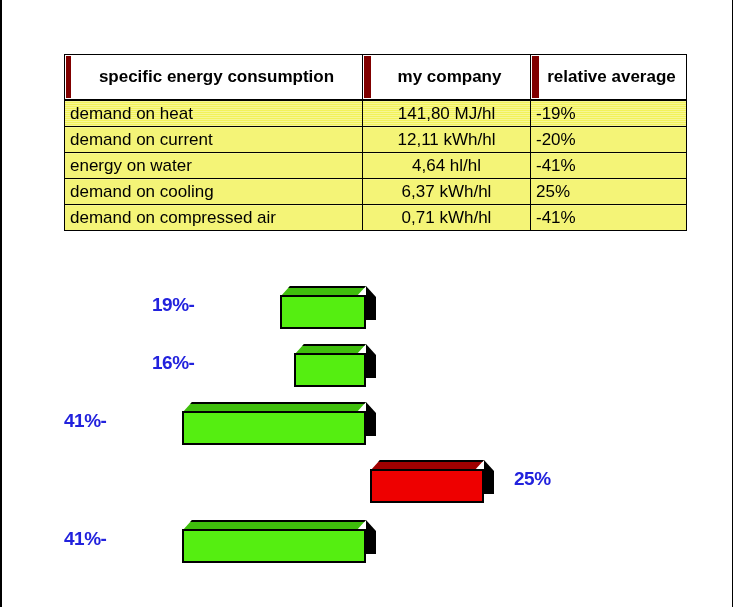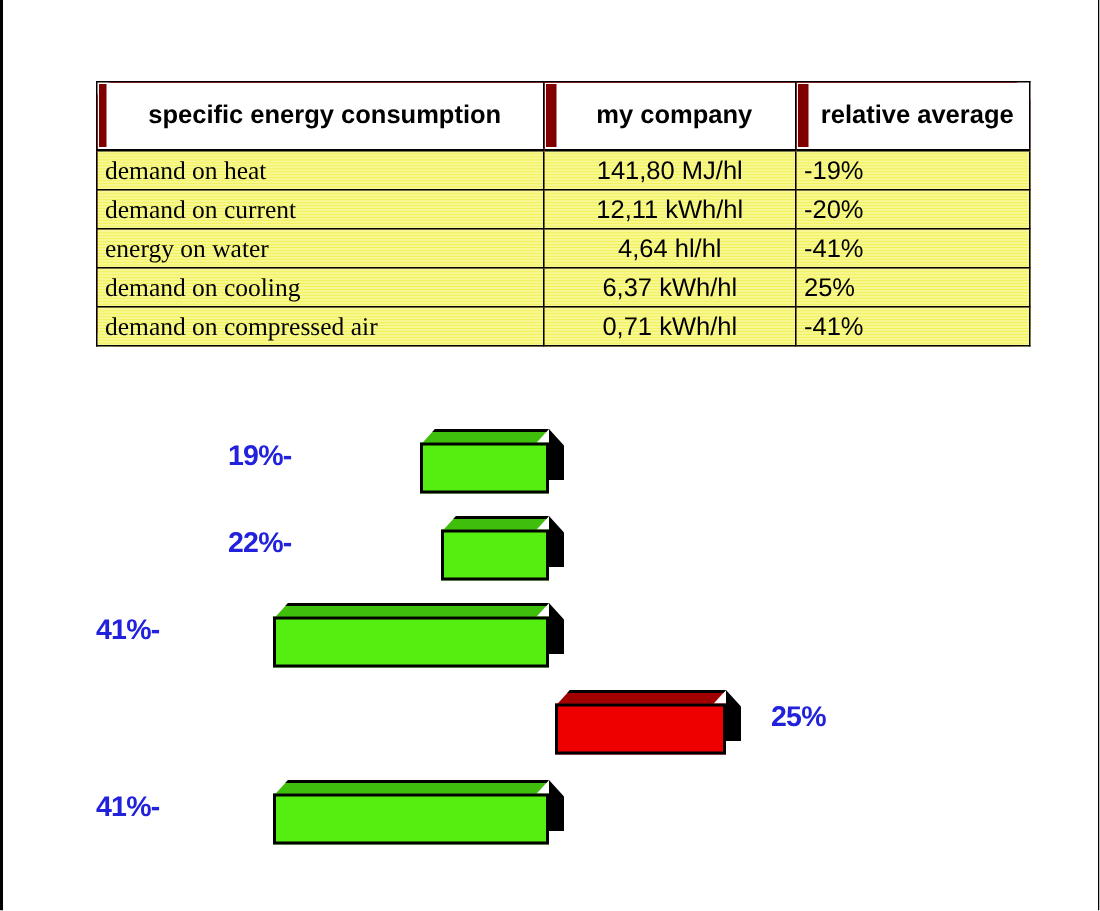--- a/index.html
+++ b/index.html
@@ -28,22 +28,21 @@
     position: absolute;
     left: 62px;
     top: 54px;
     width: 622px;
   }
 
   table.data-table {
     border-collapse: collapse;
     table-layout: fixed;
     width: 622px;
-    background: #ef4444;
-    border-radius: 14px;
+    background: #0f172a;
   }
 
   table.data-table col.c-name   { width: 298px; }
   table.data-table col.c-value  { width: 168px; }
   table.data-table col.c-rel    { width: 156px; }
 
   
   thead th {
     background: #ffffff;
     border: 1px solid #000000;
@@ -84,21 +83,21 @@
     color: #000000;
     vertical-align: middle;
     white-space: nowrap;
     background-image:
       repeating-linear-gradient(0deg,
         rgba(255,255,255,0.35) 0px,
         rgba(255,255,255,0.35) 1px,
         rgba(0,0,0,0) 1px,
         rgba(0,0,0,0) 2px);
   }
-  tbody td.name  { text-align: left; font-family: Liberation Serif, serif;  }
+  tbody td.name  { text-align: left;  }
   tbody td.value { text-align: center; }
   tbody td.rel   { text-align: left; }
 
   
   #chart {
     position: absolute;
     left: 0;
     top: 258px;
     width: 733px;
     height: 330px;
@@ -241,21 +240,21 @@
     <div class="chart-row" style="top:14px;">
       <span class="bar-label left" style="left:150px; top:22px; width:62px;">19%-</span>
       <div class="bar3d green" style="left:278px; width:86px; top:14px;">
         <div class="top"></div>
         <div class="side"></div>
         <div class="front"></div>
       </div>
     </div>
 
     <div class="chart-row" style="top:72px;">
-      <span class="bar-label left" style="left:150px; top:22px; width:62px;">22%-</span>
+      <span class="bar-label left" style="left:150px; top:22px; width:62px;">16%-</span>
       <div class="bar3d green" style="left:292px; width:72px; top:14px;">
         <div class="top"></div>
         <div class="side"></div>
         <div class="front"></div>
       </div>
     </div>
 
     <div class="chart-row" style="top:130px;">
       <span class="bar-label left" style="left:62px; top:22px; width:62px;">41%-</span>
       <div class="bar3d green" style="left:180px; width:184px; top:14px;">

